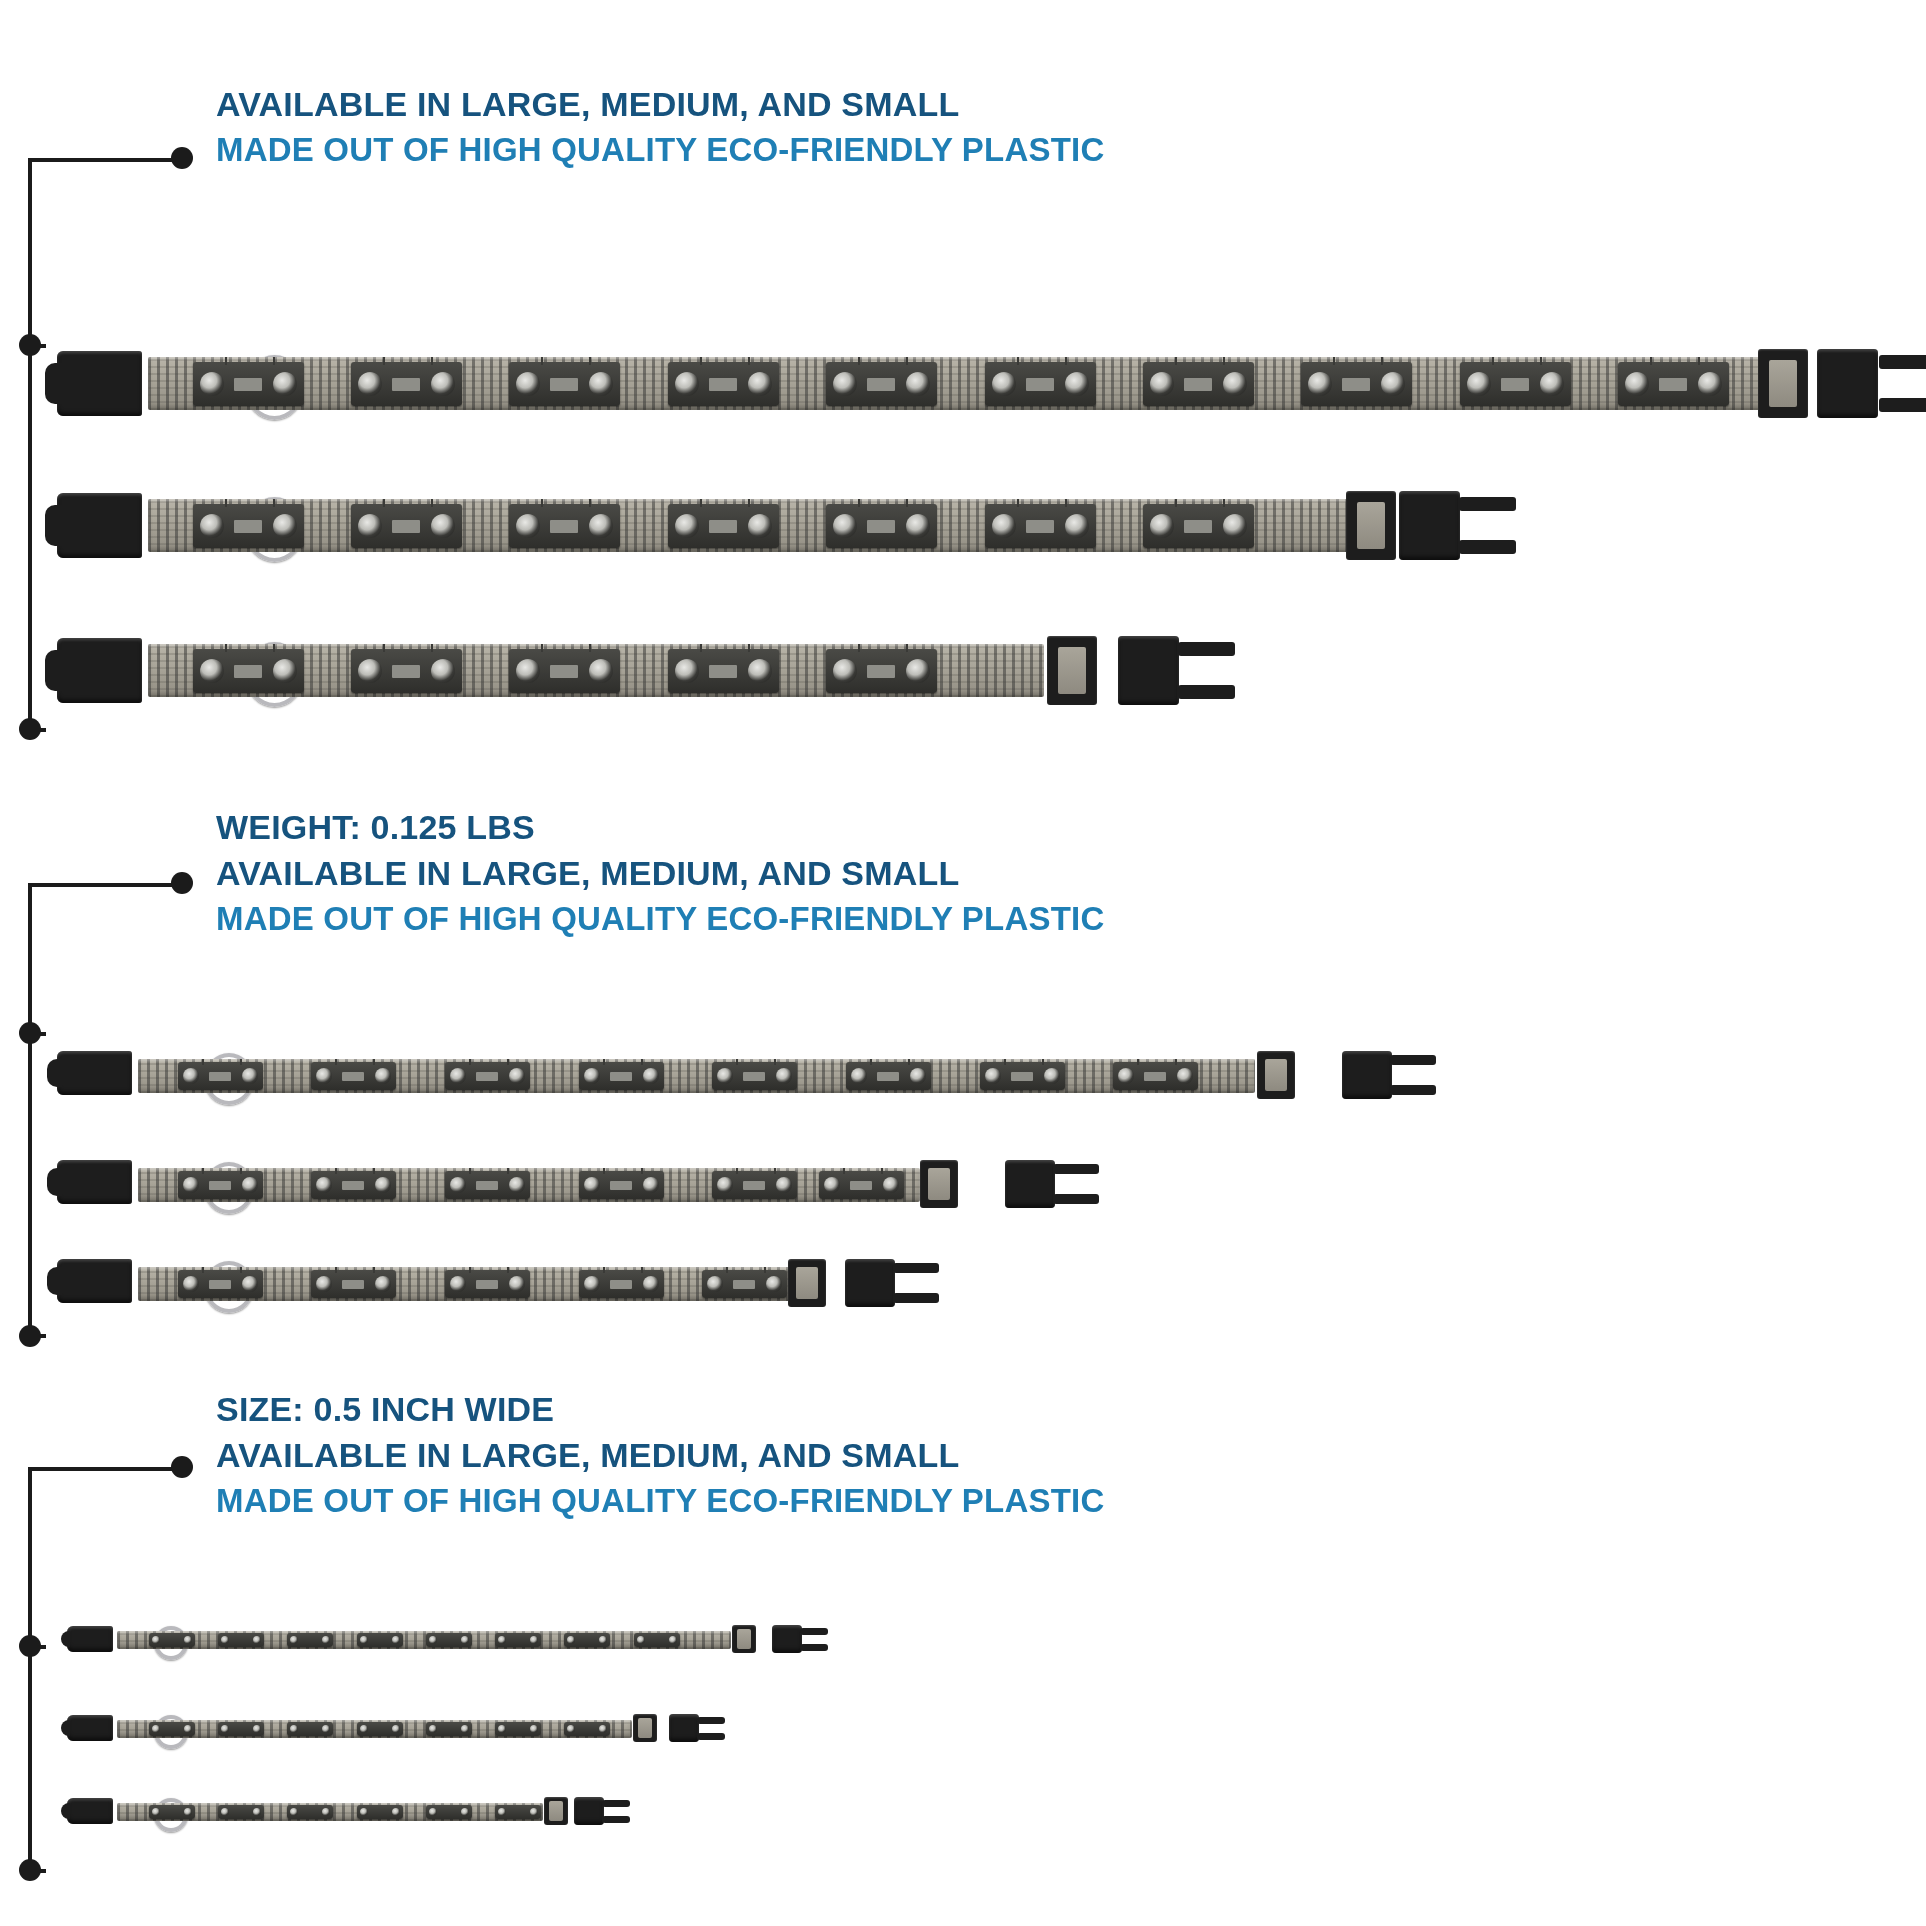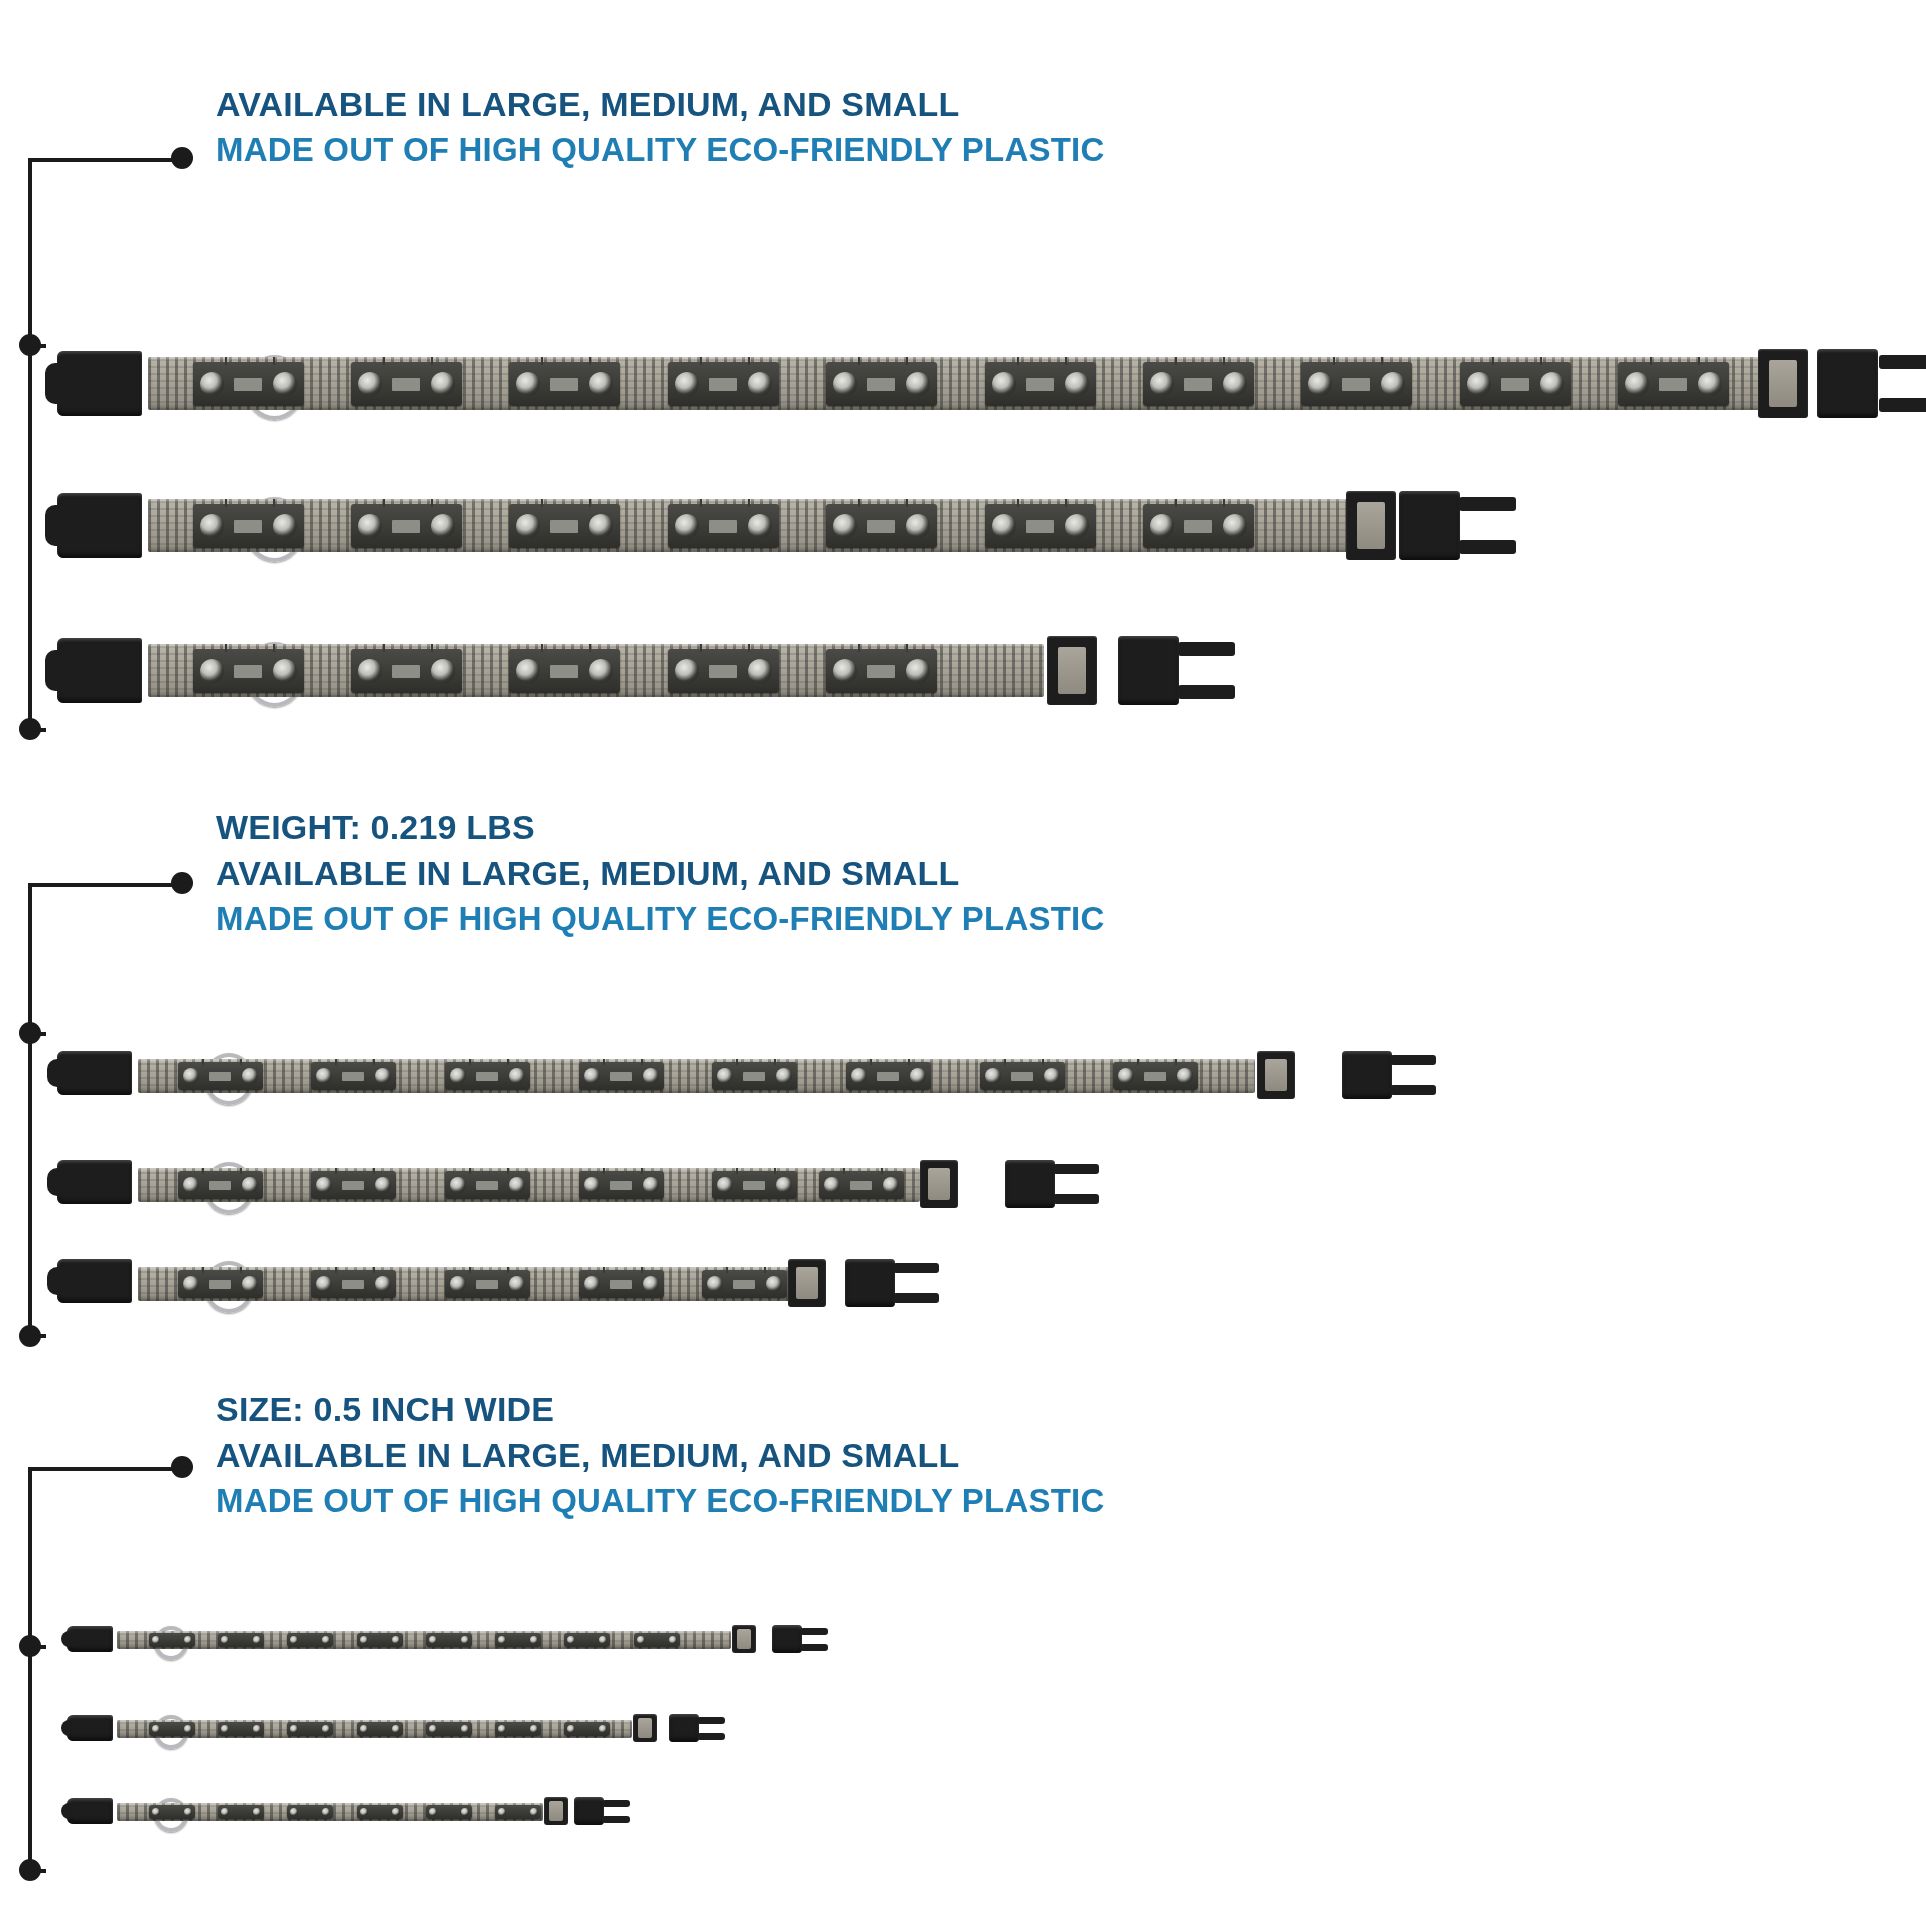--- a/index.html
+++ b/index.html
@@ -240,21 +240,21 @@
     <div class="slider" style="left:990px;top:4px;width:50px;height:69px;"></div>
     <div class="buckle-female" style="left:1061px;top:4px;width:61px;height:69px;"></div>
     <div class="prong" style="left:1121px;top:10px;width:57px;height:14px;"></div>
     <div class="prong" style="left:1121px;top:53px;width:57px;height:14px;"></div>
   </div>
 </div>
 
 <div class="group">
 
   <div class="spec" style="top:804px;">
-    <div class="line l2">WEIGHT: 0.219 LBS</div>
+    <div class="line l2">WEIGHT: 0.125 LBS</div>
     <div class="line l3">AVAILABLE IN LARGE, MEDIUM, AND SMALL</div>
     <div class="line l4">MADE OUT OF HIGH QUALITY ECO-FRIENDLY PLASTIC</div>
   </div>
 
   <div class="bracket" style="left:28px;top:883px;width:158px;height:455px;">
     <div class="vline" style="height:455px;"></div>
     <div class="hline" style="left:0;top:0;width:149px;"></div>
     <div class="hline" style="left:0;top:149px;width:18px;"></div>
     <div class="hline" style="left:0;top:451px;width:18px;"></div>
     <div class="dot" style="left:-9px;top:139px;"></div>

